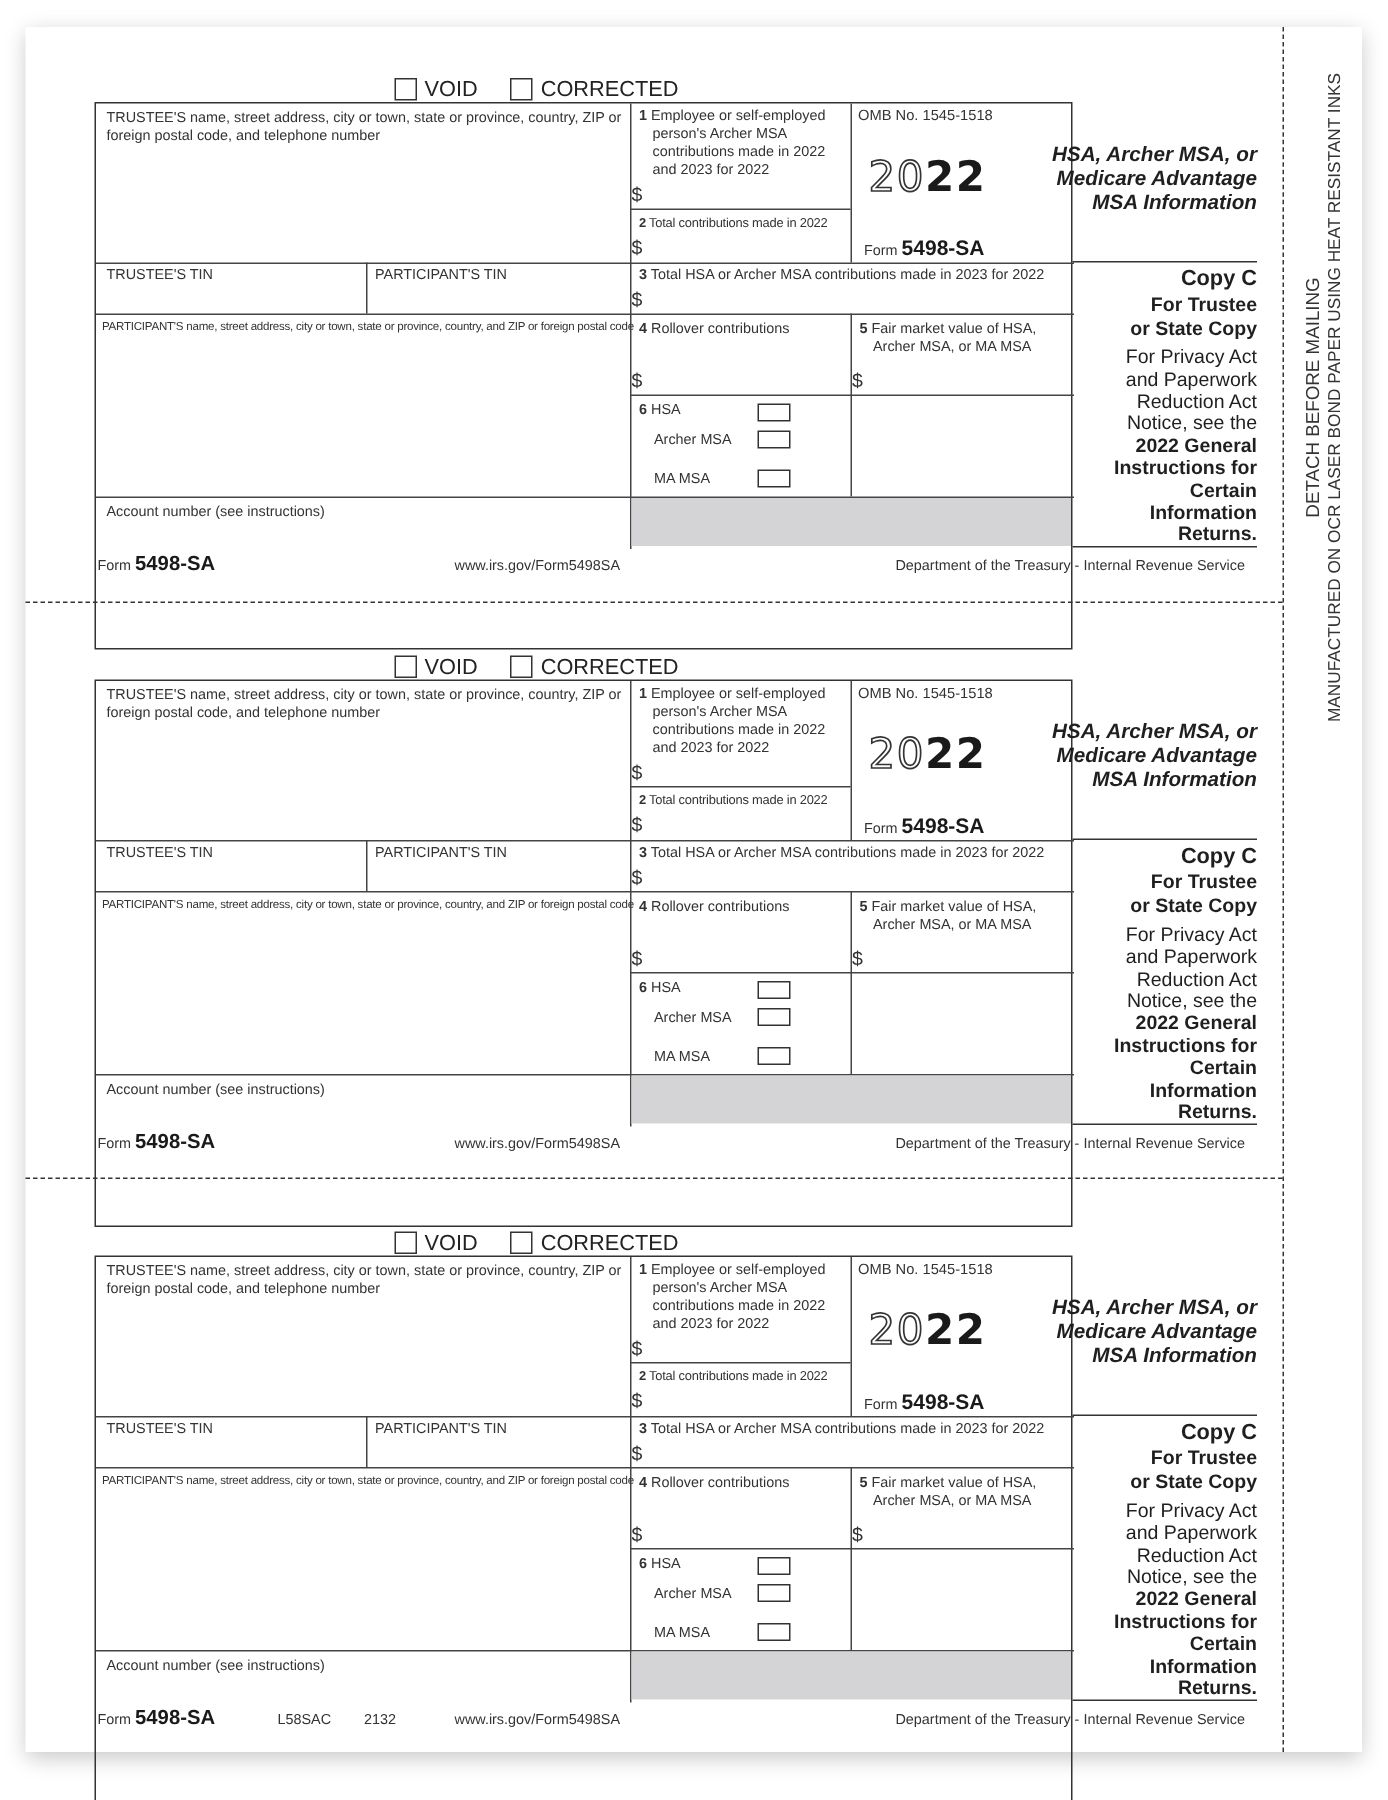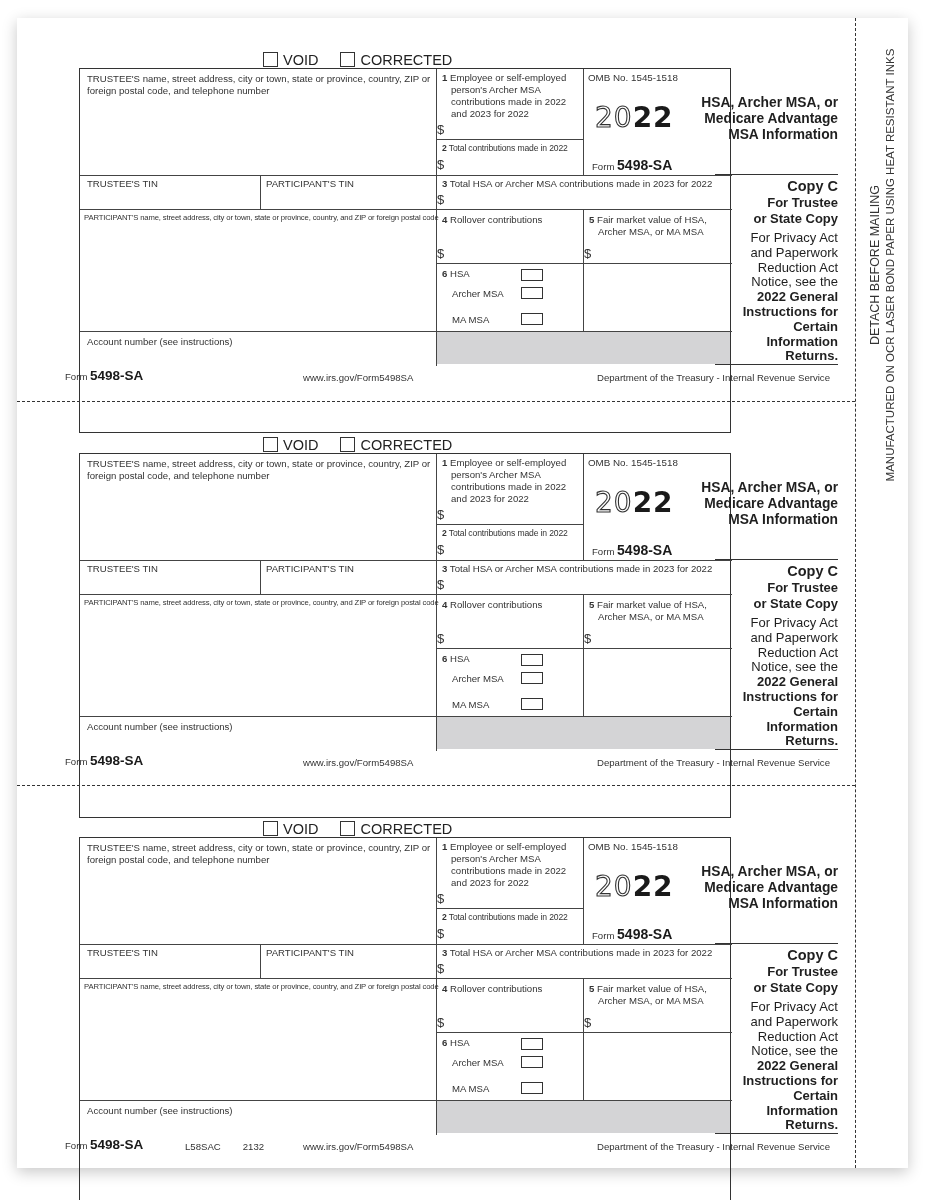--- a/index.html
+++ b/index.html
@@ -32,37 +32,37 @@
   }
   .side-text .rot .l1 { font-size: 12.5px; }
 
   .form { position: absolute; left: 63px; width: 775px; height: 340px; }
   .abs { position: absolute; }
 
   .checks { position: absolute; top: -16px; left: 200px; height: 15px; display: flex; align-items: center; font-size: 14.5px; color: #222; }
   .cb { display: inline-block; width: 15px; height: 15px; border: 1.3px solid #333; background: #fff; margin-right: 5px; }
   .checks .item { display: flex; align-items: center; margin-right: 22px; }
 
-  .grid { position: absolute; left: 16px; top: 0; width: 652px; height: 365px; border: 1.8px solid #333; }
+  .grid { position: absolute; left: 0; top: 0; width: 652px; height: 365px; border: 1.8px solid #333; }
   .line-h { position: absolute; height: 0; border-top: 1.3px solid #444; }
   .line-v { position: absolute; width: 0; border-left: 1.3px solid #444; }
   .lbl { position: absolute; font-size: 9.6px; line-height: 12px; color: #333; }
   .lbl-s { position: absolute; font-size: 7.7px; line-height: 10px; color: #333; letter-spacing: -0.15px; }
   .num { font-weight: bold; }
   .dollar { position: absolute; font-size: 13px; color: #333; }
   .shade { position: absolute; background: #d4d4d6; }
 
   .omb { position: absolute; font-size: 9.8px; color: #333; }
   .year { position: absolute; font-size: 28px; font-weight: bold; letter-spacing: 1px; font-family: "DejaVu Sans", sans-serif; }
   .year .outline { color: #fff; -webkit-text-stroke: 1.1px #333; font-weight: normal; }
   .year .solid { color: #1a1a1a; }
   .formname { position: absolute; font-size: 9.6px; color: #333; }
   .formname b { font-size: 14px; color: #1a1a1a; }
 
-  .title { position: absolute; right: 0; text-align: right; font-weight: bold; font-size: 13.8px; line-height: 16px; color: #1f1f1f; }
+  .title { position: absolute; right: 0; text-align: right; font-weight: bold; font-size: 13.8px; line-height: 16px; color: #1f1f1f; font-style: italic; }
   .copy { position: absolute; right: 0; text-align: right; color: #1f1f1f; }
   .copy .c1 { font-size: 14.5px; font-weight: bold; line-height: 18px; }
   .copy .c2 { font-size: 13px; font-weight: bold; line-height: 16px; }
   .copy .c3 { font-size: 13px; line-height: 14.8px; margin-top: 4px; }
   .copy .c4 { font-size: 13px; font-weight: bold; line-height: 14.8px; }
   .copy-rule { position: absolute; height: 0; border-top: 1.6px solid #333; }
 
   .foot { position: absolute; font-size: 9.6px; color: #333; }
   .foot b { font-size: 13.5px; color: #1a1a1a; }
   .box6 { position: absolute; width: 22px; height: 12px; border: 1.3px solid #333; }

